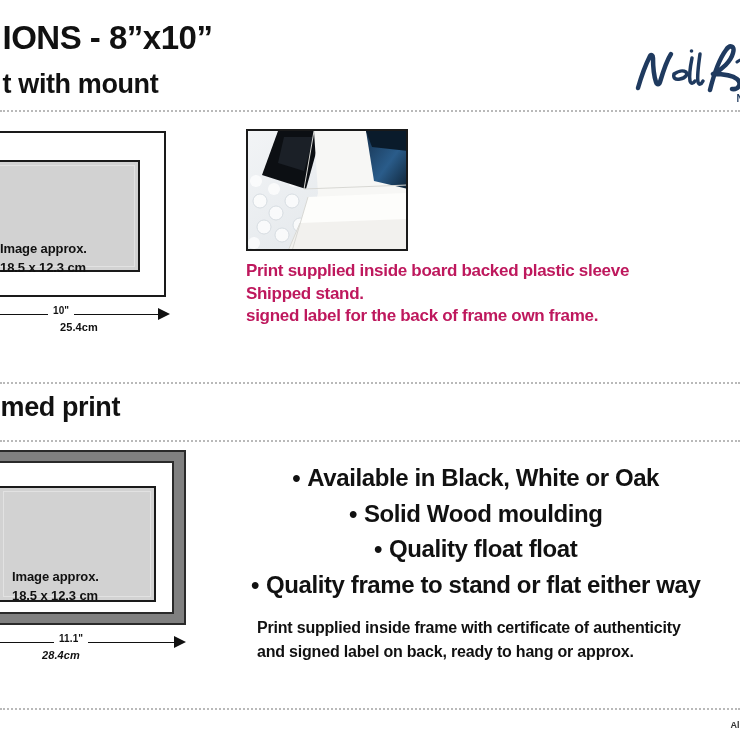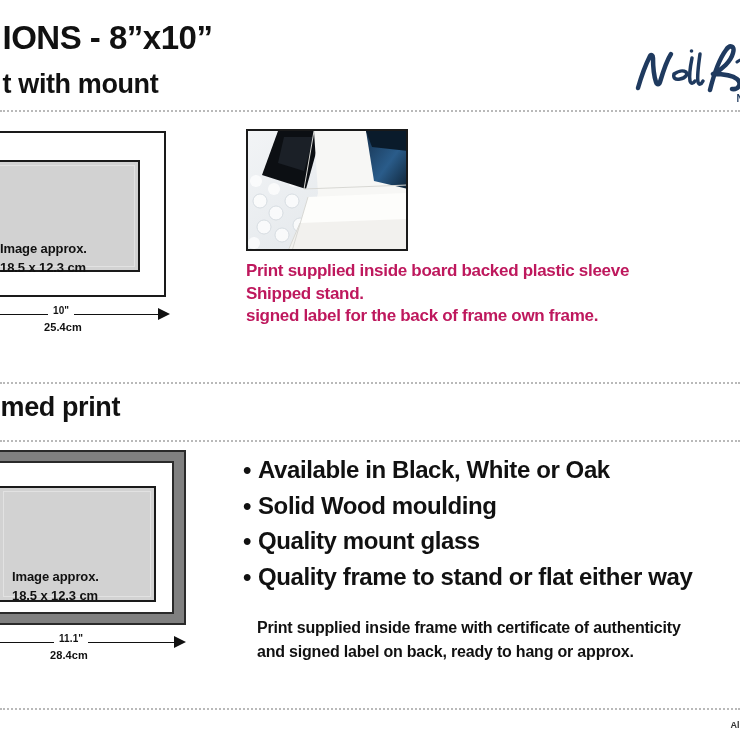--- a/index.html
+++ b/index.html
@@ -208,22 +208,23 @@
     white-space: nowrap;
     color: #be185d;
   }
   .copy-block div { white-space: nowrap; }
 
   .bullet-list {
     position: absolute;
     left: 243px;
     top: 452px;
     list-style: none;
-    margin: 0;
+    margin: 8px;
     padding: 0;
+    text-align: center;
   }
   .bullet-list li {
     font-size: 24px;
     font-weight: 600;
     letter-spacing: -0.4px;
     line-height: 1.48;
     white-space: nowrap;
     color: #111;
   }
   .bullet-list li .dot { margin-right: 7px; }
@@ -281,21 +282,21 @@
       <div>Image approx.</div>
       <div>18.5 x 12.3 cm</div>
     </div>
   </div>
 </div>
 
 <div class="dim-wrap" style="left:-30px; top:305px; width:200px;">
   <div class="dim-line" style="width:196px;"></div>
   <div class="dim-head" style="left:188px;"></div>
   <div class="dim-label-in" style="left:78px;">10"</div>
-  <div class="dim-label-cm" style="left:74px;">25.4cm</div>
+  <div class="dim-label-cm" style="left:90px;">25.4cm</div>
 </div>
 
 <div class="photo">
   <svg width="160" height="120" viewBox="0 0 160 120" aria-hidden="true">
     <defs>
       <linearGradient id="bub" x1="0" y1="0" x2="1" y2="1">
         <stop offset="0%" stop-color="#f2f4f6"></stop>
         <stop offset="100%" stop-color="#dfe4e8"></stop>
       </linearGradient>
       <linearGradient id="seag" x1="0" y1="0" x2="1" y2="1">
@@ -360,27 +361,27 @@
         <div>18.5 x 12.3 cm</div>
       </div>
     </div>
   </div>
 </div>
 
 <div class="dim-wrap" style="left:-34px; top:633px; width:220px;">
   <div class="dim-line" style="width:216px;"></div>
   <div class="dim-head" style="left:208px;"></div>
   <div class="dim-label-in" style="left:88px;">11.1"</div>
-  <div class="dim-label-cm" style="left:84px;">28.4cm</div>
+  <div class="dim-label-cm" style="left:76px;font-style:italic;">28.4cm</div>
 </div>
 
 <ul class="bullet-list">
   <li><span class="dot">•</span><span>Available in Black, White or Oak</span></li>
   <li><span class="dot">•</span><span>Solid Wood moulding</span></li>
-  <li><span class="dot">•</span><span>Quality mount glass</span></li>
+  <li><span class="dot">•</span><span>Quality float float</span></li>
   <li><span class="dot">•</span><span>Quality frame to stand or flat either way</span></li>
 </ul>
 
 <div class="note-block">
   <div>Print supplied inside frame with certificate of authenticity</div>
   <div>and signed label on back, ready to hang or approx.</div>
 </div>
 
 <div class="dotted-rule" style="top:708px;"></div>
 <div class="footer-text">All</div>

